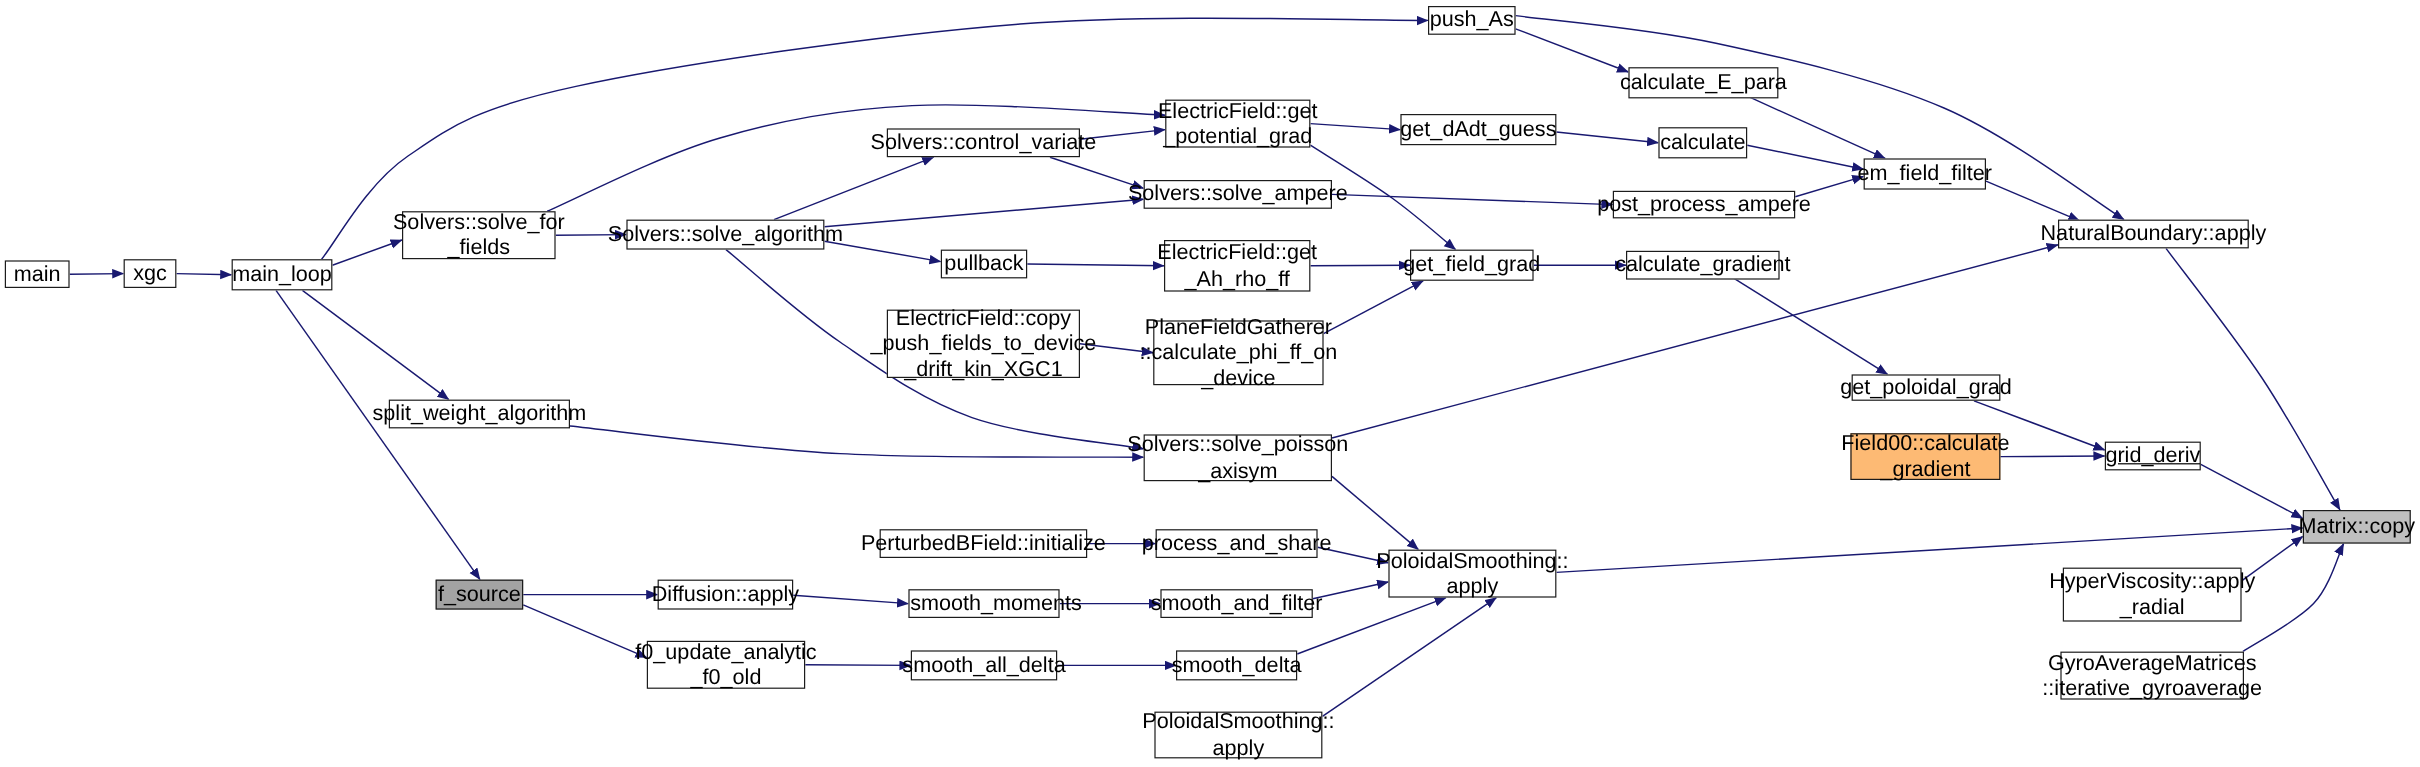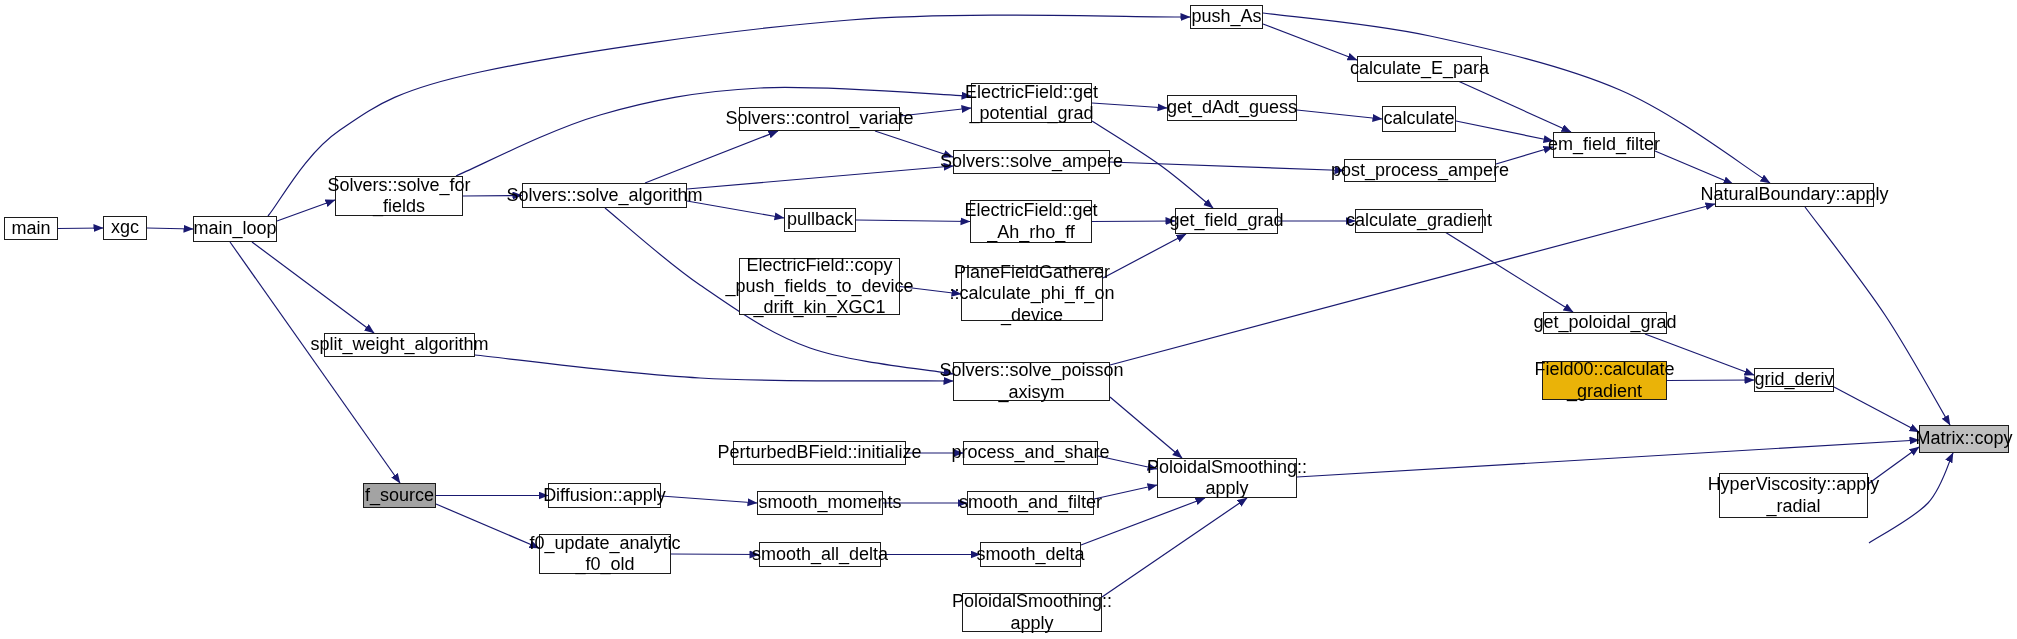--- a/index.html
+++ b/index.html
@@ -98,26 +98,28 @@
     <div class="node" style="left: 1175px; top: 208px; width: 103px; height: 26px; border-color: rgb(28, 28, 28); background: rgb(255, 255, 255);">get_field_grad</div>
     <div class="node" style="left: 1167px; top: 95px; width: 130px; height: 26px; border-color: rgb(28, 28, 28); background: rgb(255, 255, 255);">get_dAdt_guess</div>
     <div class="node" style="left: 1190px; top: 5px; width: 73px; height: 24px; border-color: rgb(28, 28, 28); background: rgb(255, 255, 255);">push_As</div>
     <div class="node" style="left: 1357px; top: 56px; width: 125px; height: 26px; border-color: rgb(28, 28, 28); background: rgb(255, 255, 255);">calculate_E_para</div>
     <div class="node" style="left: 1382px; top: 106px; width: 74px; height: 26px; border-color: rgb(28, 28, 28); background: rgb(255, 255, 255);">calculate</div>
     <div class="node" style="left: 1553px; top: 132px; width: 102px; height: 26px; border-color: rgb(28, 28, 28); background: rgb(255, 255, 255);">em_field_filter</div>
     <div class="node" style="left: 1344px; top: 159px; width: 152px; height: 23px; border-color: rgb(28, 28, 28); background: rgb(255, 255, 255);">post_process_ampere</div>
     <div class="node" style="left: 1715px; top: 183px; width: 159px; height: 24px; border-color: rgb(28, 28, 28); background: rgb(255, 255, 255);">NaturalBoundary::apply</div>
     <div class="node" style="left: 1355px; top: 209px; width: 128px; height: 24px; border-color: rgb(28, 28, 28); background: rgb(255, 255, 255);">calculate_gradient</div>
     <div class="node" style="left: 1543px; top: 312px; width: 124px; height: 22px; border-color: rgb(28, 28, 28); background: rgb(255, 255, 255);">get_poloidal_grad</div>
-    <div class="node" style="left: 1542px; top: 361px; width: 125px; height: 39px; border-color: rgb(28, 28, 28); background: #eab308;">Field00::calculate
+    <div class="node" style="left: 1542px; top: 361px; width: 125px; height: 39px; border-color: rgb(28, 28, 28); background: #fdba74;">Field00::calculate
 _gradient</div>
     <div class="node" style="left: 1754px; top: 368px; width: 80px; height: 24px; border-color: rgb(28, 28, 28); background: rgb(255, 255, 255); text-decoration: underline;">grid_deriv</div>
     <div class="node hl" style="left: 1919px; top: 425px; width: 90px; height: 28px; border-color: rgb(28, 28, 28); background: rgb(191, 191, 191);">Matrix::copy</div>
     <div class="node" style="left: 1719px; top: 473px; width: 149px; height: 45px; border-color: rgb(28, 28, 28); background: rgb(255, 255, 255);">HyperViscosity::apply
 _radial</div>
+    <div class="node" style="left: 1717px; top: 543px; width: 153px; height: 40px; border-color: rgb(28, 28, 28); background: rgb(255, 255, 255);">GyroAverageMatrices
+::iterative_gyroaverage</div>
     <div class="node" style="left: 324px; top: 333px; width: 151px; height: 24px; border-color: rgb(28, 28, 28); background: rgb(255, 255, 255);">split_weight_algorithm</div>
     <div class="node" style="left: 363px; top: 483px; width: 73px; height: 25px; border-color: rgb(28, 28, 28); background: #a3a3a3;">f_source</div>
     <div class="node" style="left: 548px; top: 483px; width: 113px; height: 25px; border-color: rgb(28, 28, 28); background: rgb(255, 255, 255);">Diffusion::apply</div>
     <div class="node" style="left: 539px; top: 534px; width: 132px; height: 40px; border-color: rgb(28, 28, 28); background: rgb(255, 255, 255);">f0_update_analytic
 _f0_old</div>
     <div class="node" style="left: 953px; top: 362px; width: 157px; height: 39px; border-color: rgb(28, 28, 28); background: rgb(255, 255, 255);">Solvers::solve_poisson
 _axisym</div>
     <div class="node" style="left: 733px; top: 441px; width: 173px; height: 24px; border-color: rgb(28, 28, 28); background: rgb(255, 255, 255);">PerturbedBField::initialize</div>
     <div class="node" style="left: 963px; top: 441px; width: 135px; height: 24px; border-color: rgb(28, 28, 28); background: rgb(255, 255, 255);">process_and_share</div>
     <div class="node" style="left: 757px; top: 491px; width: 126px; height: 24px; border-color: rgb(28, 28, 28); background: rgb(255, 255, 255); padding-left: 20px;">smooth_moments</div>

